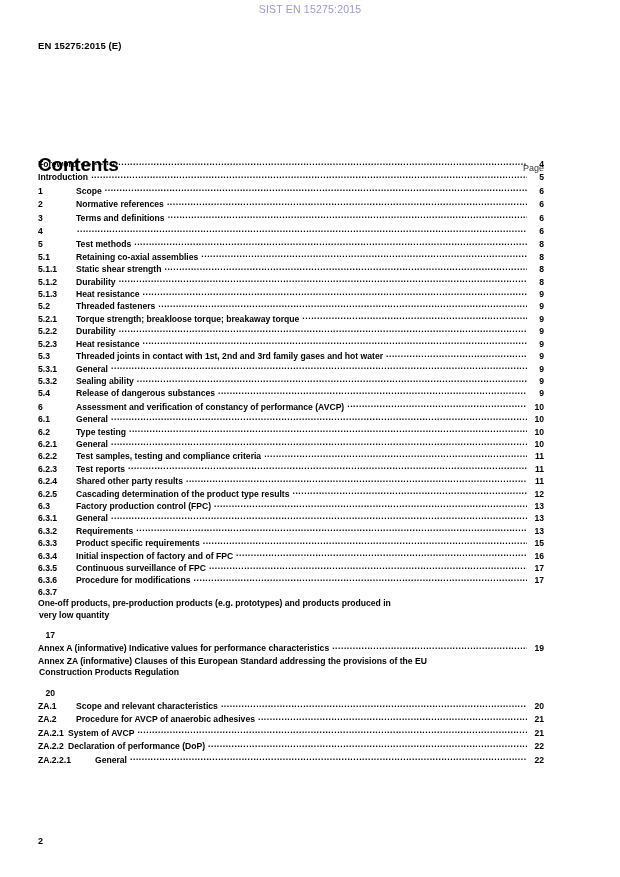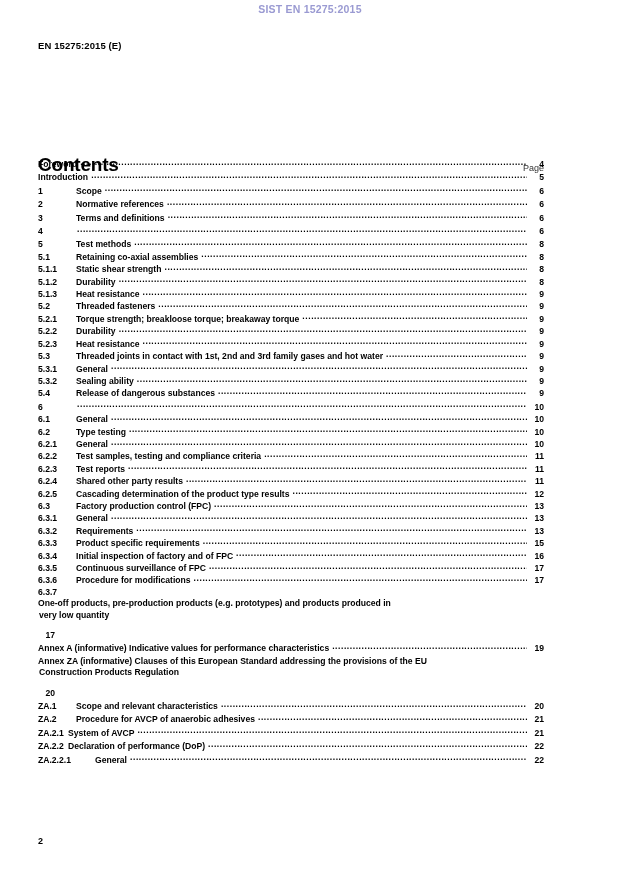--- a/index.html
+++ b/index.html
@@ -17,21 +17,21 @@
   }
 
   
   .doc-header {
     position: absolute;
     top: 3px;
     left: 0;
     width: 620px;
     text-align: center;
     font-size: 10.5px;
-    font-weight: bold;
+    font-weight: normal;
     letter-spacing: 0.2px;
     color: #9a9ad2;
   }
 
   
   .std-ref {
     position: absolute;
     top: 40px;
     left: 38px;
     font-size: 9.5px;
@@ -259,20 +259,21 @@
       <span class="e-page">9</span>
     </div>
     <div class="toc-entry">
       <span class="e-num">5.4</span>
       <span class="e-title">Release of dangerous substances</span>
       <span class="e-dots"></span>
       <span class="e-page">9</span>
     </div>
     <div class="toc-entry gap-top">
       <span class="e-num">6</span>
+      <span class="e-title">Assessment and verification of constancy of performance (AVCP)</span>
       <span class="e-dots"></span>
       <span class="e-page">10</span>
     </div>
     <div class="toc-entry">
       <span class="e-num">6.1</span>
       <span class="e-title">General</span>
       <span class="e-dots"></span>
       <span class="e-page">10</span>
     </div>
     <div class="toc-entry">

